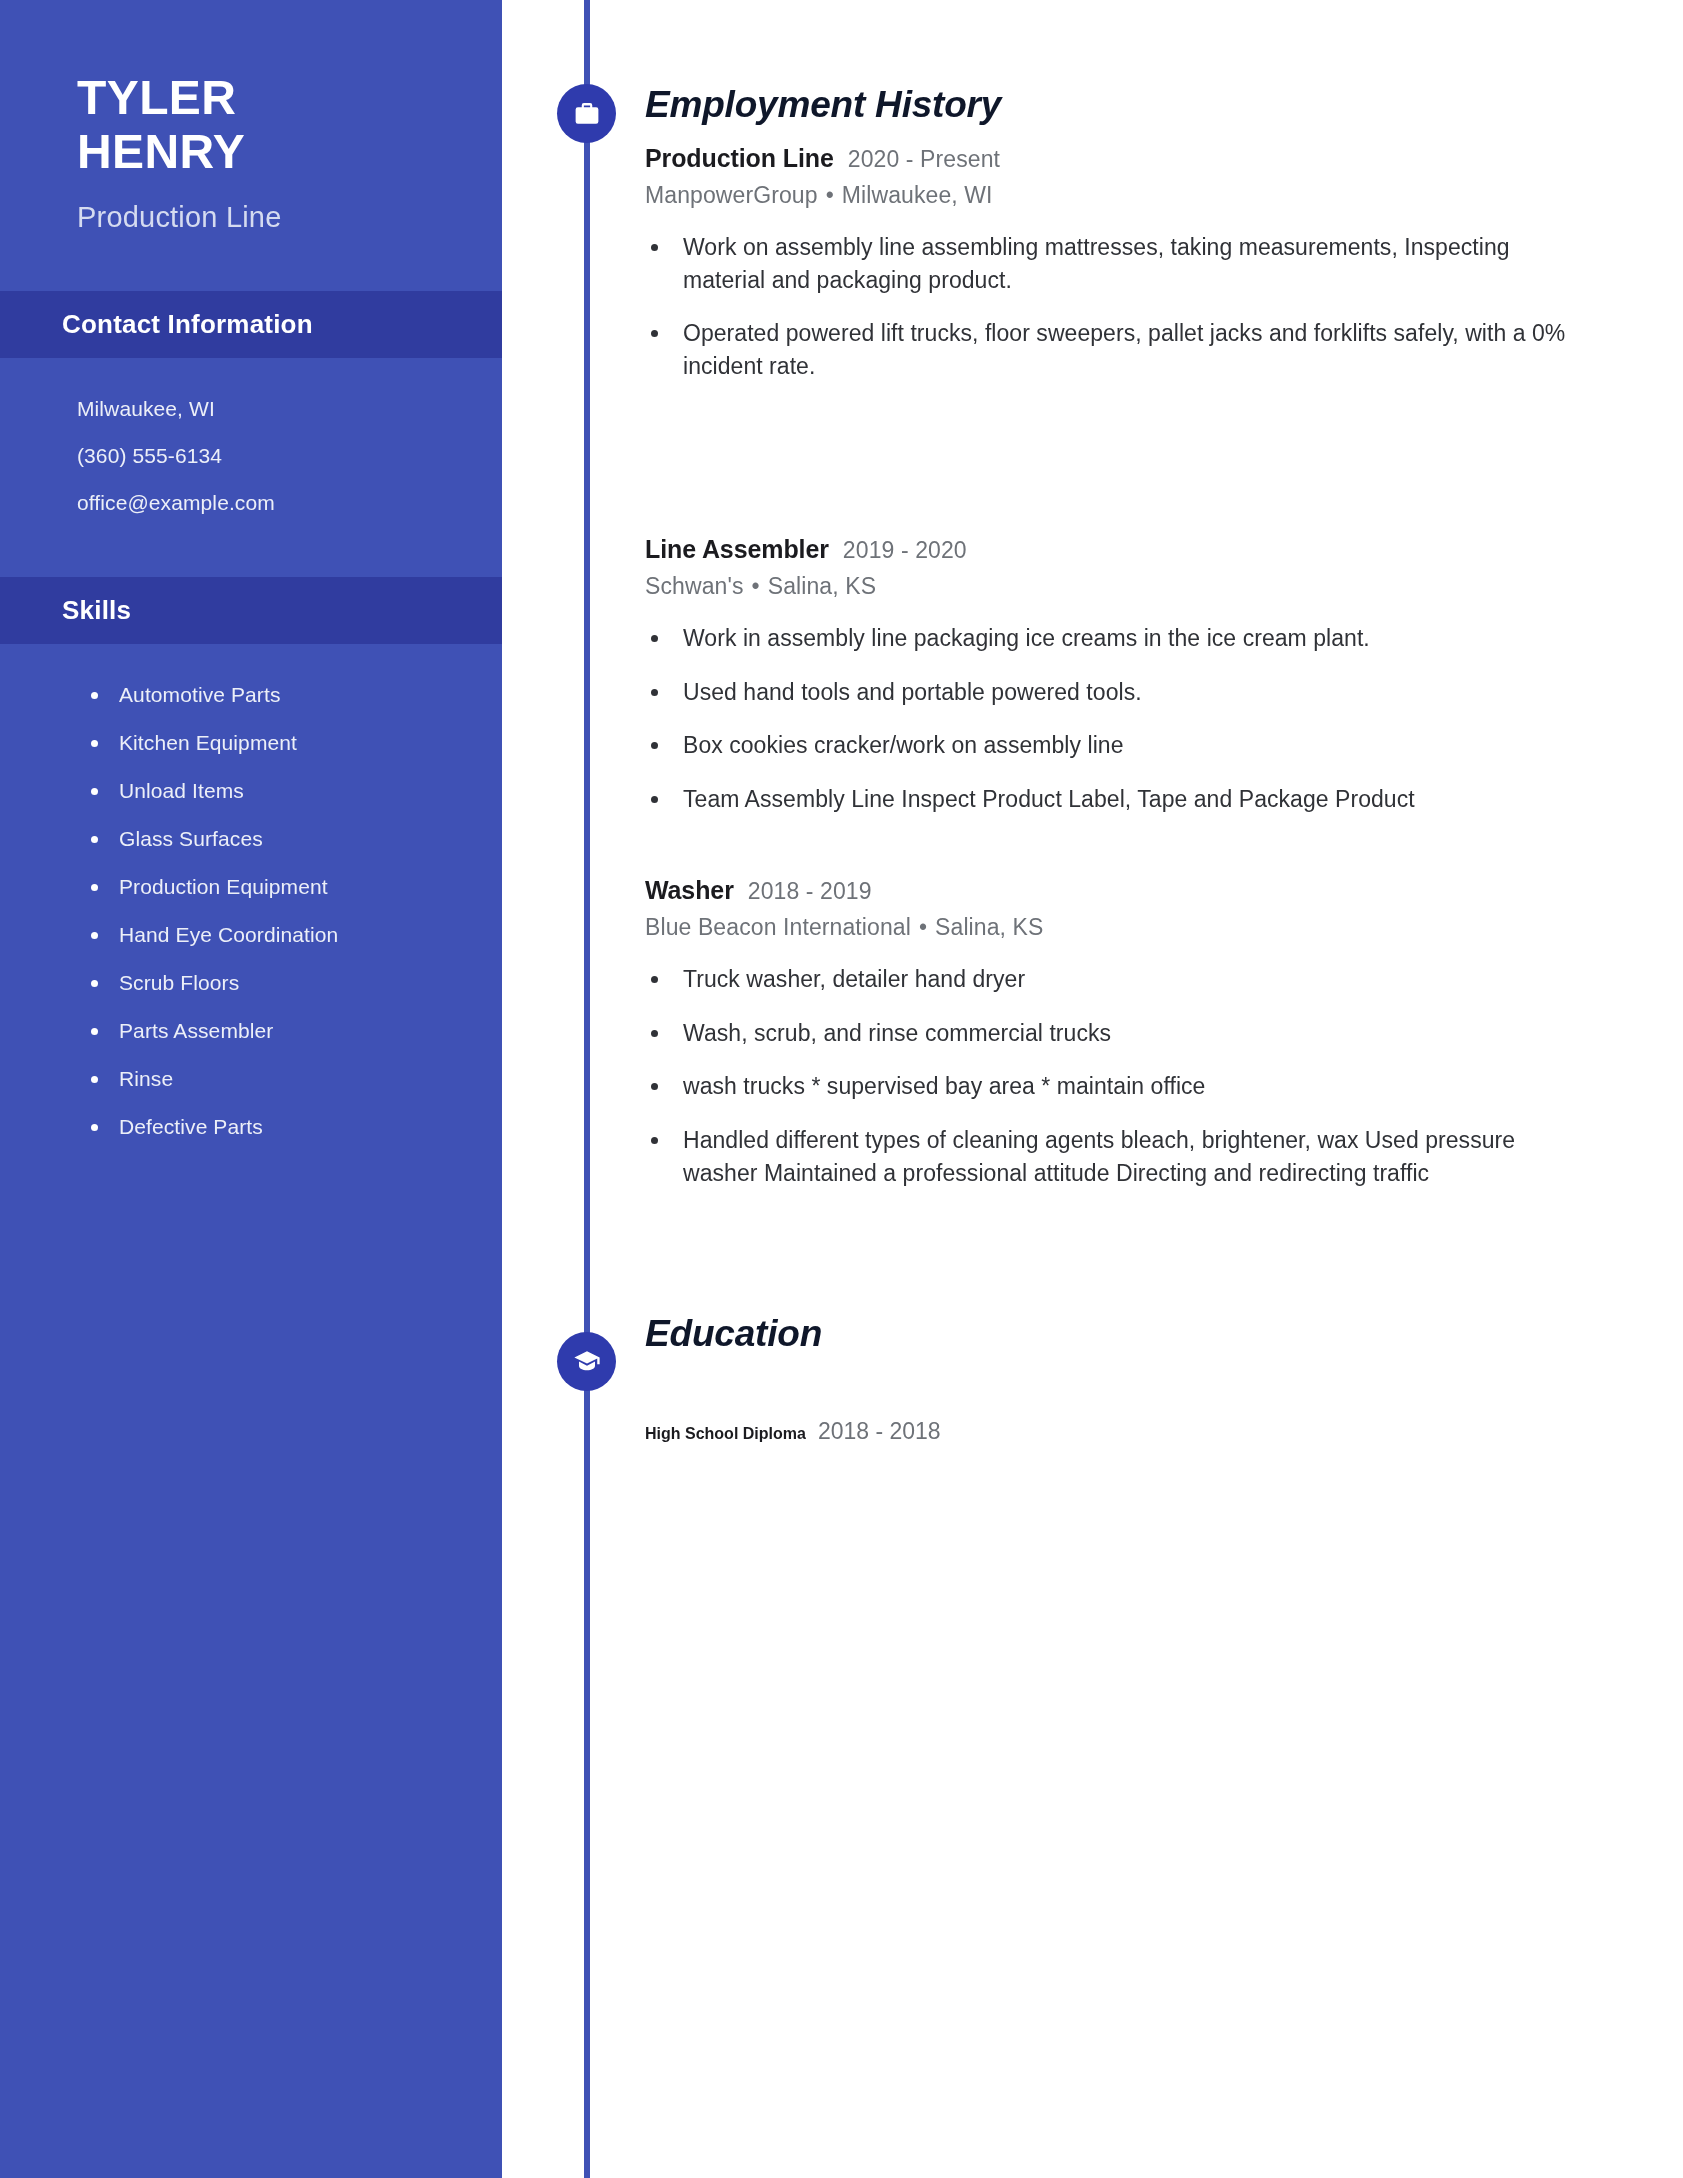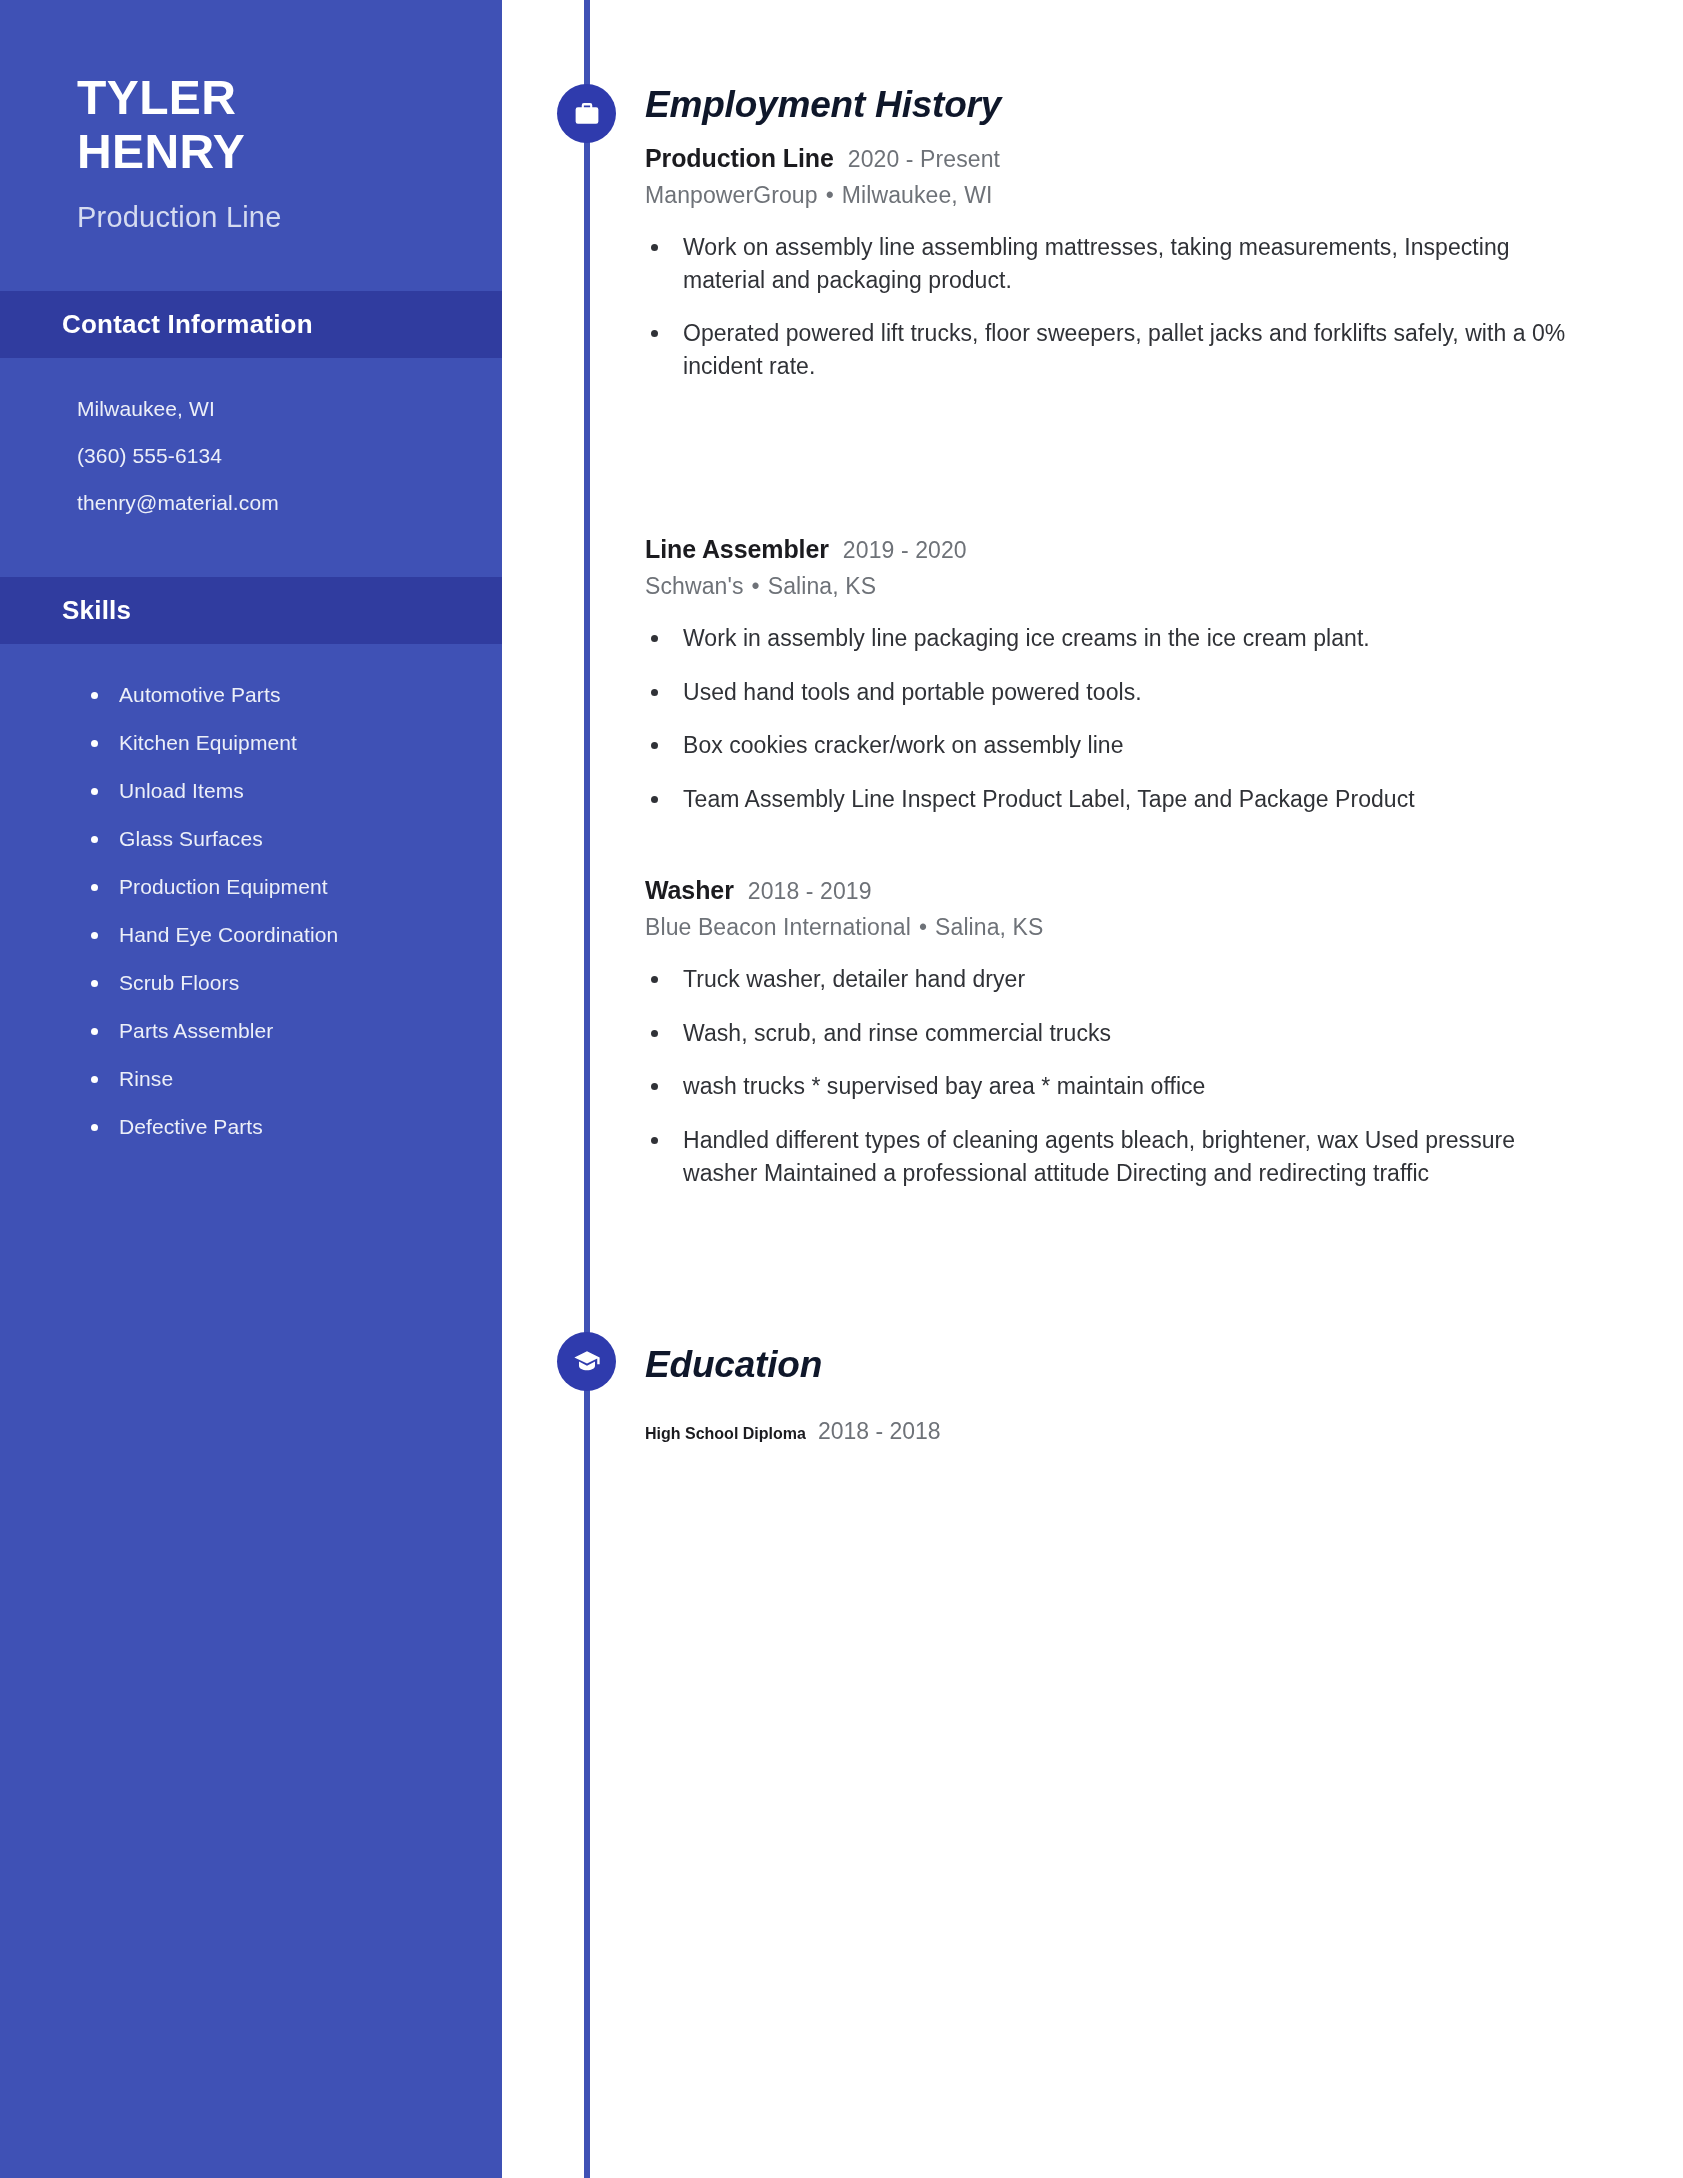--- a/index.html
+++ b/index.html
@@ -136,21 +136,21 @@
   }
 
   .section-heading {
     font-size: 37px;
     font-weight: bold;
     color: #0f172a;
     letter-spacing: -0.2px;
     font-style: italic;
   }
   .sec-employment { position: absolute; top: 84px; left: 0; }
-  .sec-education  { position: absolute; top: 1344px; left: 0; }
+  .sec-education  { position: absolute; top: 1313px; left: 0; }
 
   .job-block { position: absolute; left: 0; width: 950px; }
 
   .job-title-row {
     display: flex;
     align-items: baseline;
     gap: 14px;
     margin-bottom: 9px;
   }
   .job-role {
@@ -230,21 +230,21 @@
 
     <div class="band-gap-1"></div>
 
     <div class="section-band">
       <span class="section-band-title">Contact Information</span>
     </div>
 
     <div class="contact-list">
       <div class="contact-item">Milwaukee, WI</div>
       <div class="contact-item">(360) 555-6134</div>
-      <div class="contact-item">thenry@material.com</div>
+      <div class="contact-item">office@example.com</div>
     </div>
 
     <div class="band-gap-2"></div>
 
     <div class="section-band">
       <span class="section-band-title">Skills</span>
     </div>
 
     <ul class="skills-list">
       <li class="skill-item">Automotive Parts</li>

